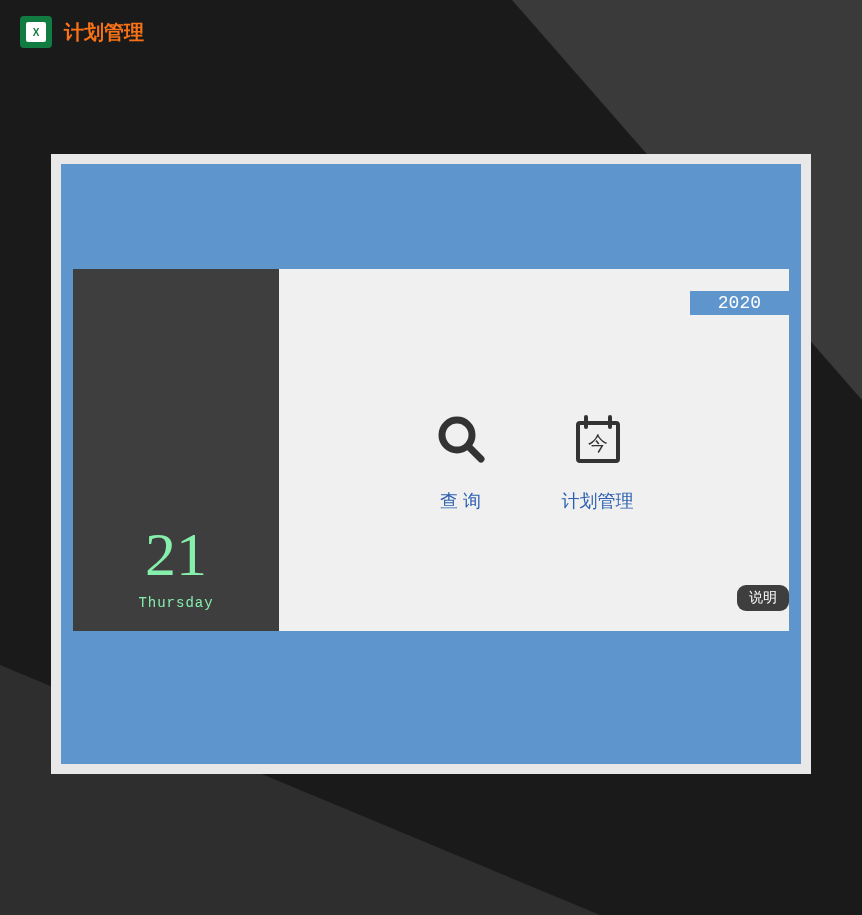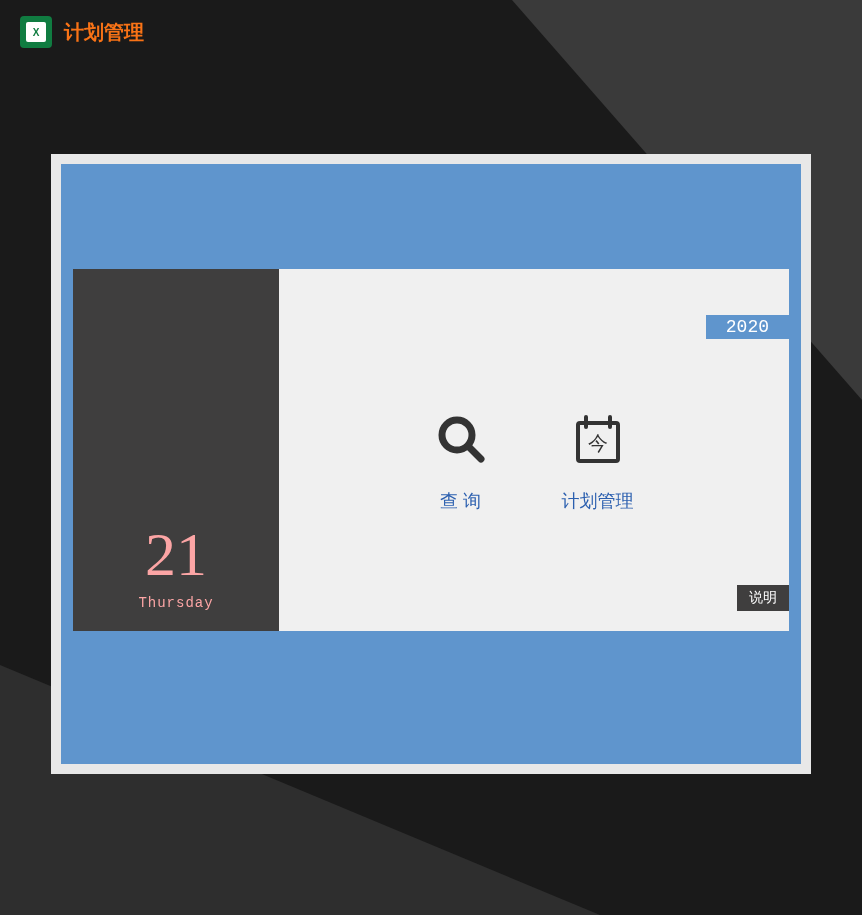--- a/index.html
+++ b/index.html
@@ -114,21 +114,21 @@
     
     .date-panel {
       width: 206px;
       height: 100%;
       background: #3f3e3e;
       display: flex;
       flex-direction: column;
       justify-content: flex-end;
       align-items: center;
       padding-bottom: 20px;
-      color: #fca5a5;
+      color: #86efac;
     }
     
     .date-number {
       font-size: 62px;
       font-family: "Times New Roman", serif;
       line-height: 1;
       margin-bottom: 10px;
     }
     
     .date-day {
@@ -143,24 +143,23 @@
       background: #f0f0f0;
       position: relative;
     }
     
     .year-badge {
       position: absolute;
       top: 22px;
       right: 0;
       background: #5f95cd;
       color: white;
-      padding: 2px 20px;
+      padding: 2px 28px;
       font-size: 18px;
       font-family: "Courier New", monospace;
-      margin-top: 24px;
     }
     
     .action-grid {
       display: flex;
       justify-content: center;
       align-items: center;
       gap: 75px;
       height: 100%;
       padding-top: 25px;
     }
@@ -188,20 +187,21 @@
     
     .info-button {
       position: absolute;
       bottom: 20px;
       right: 0;
       background: #3f3e3e;
       color: white;
       padding: 4px 12px;
       font-size: 14px;
       cursor: pointer;
+      border-radius: 9px;
     }
   </style>
 </head>
 <body>
 
 <div class="bg-pattern">
   <div class="bg-triangle1"></div>
   <div class="bg-triangle2"></div>
 </div>
 

